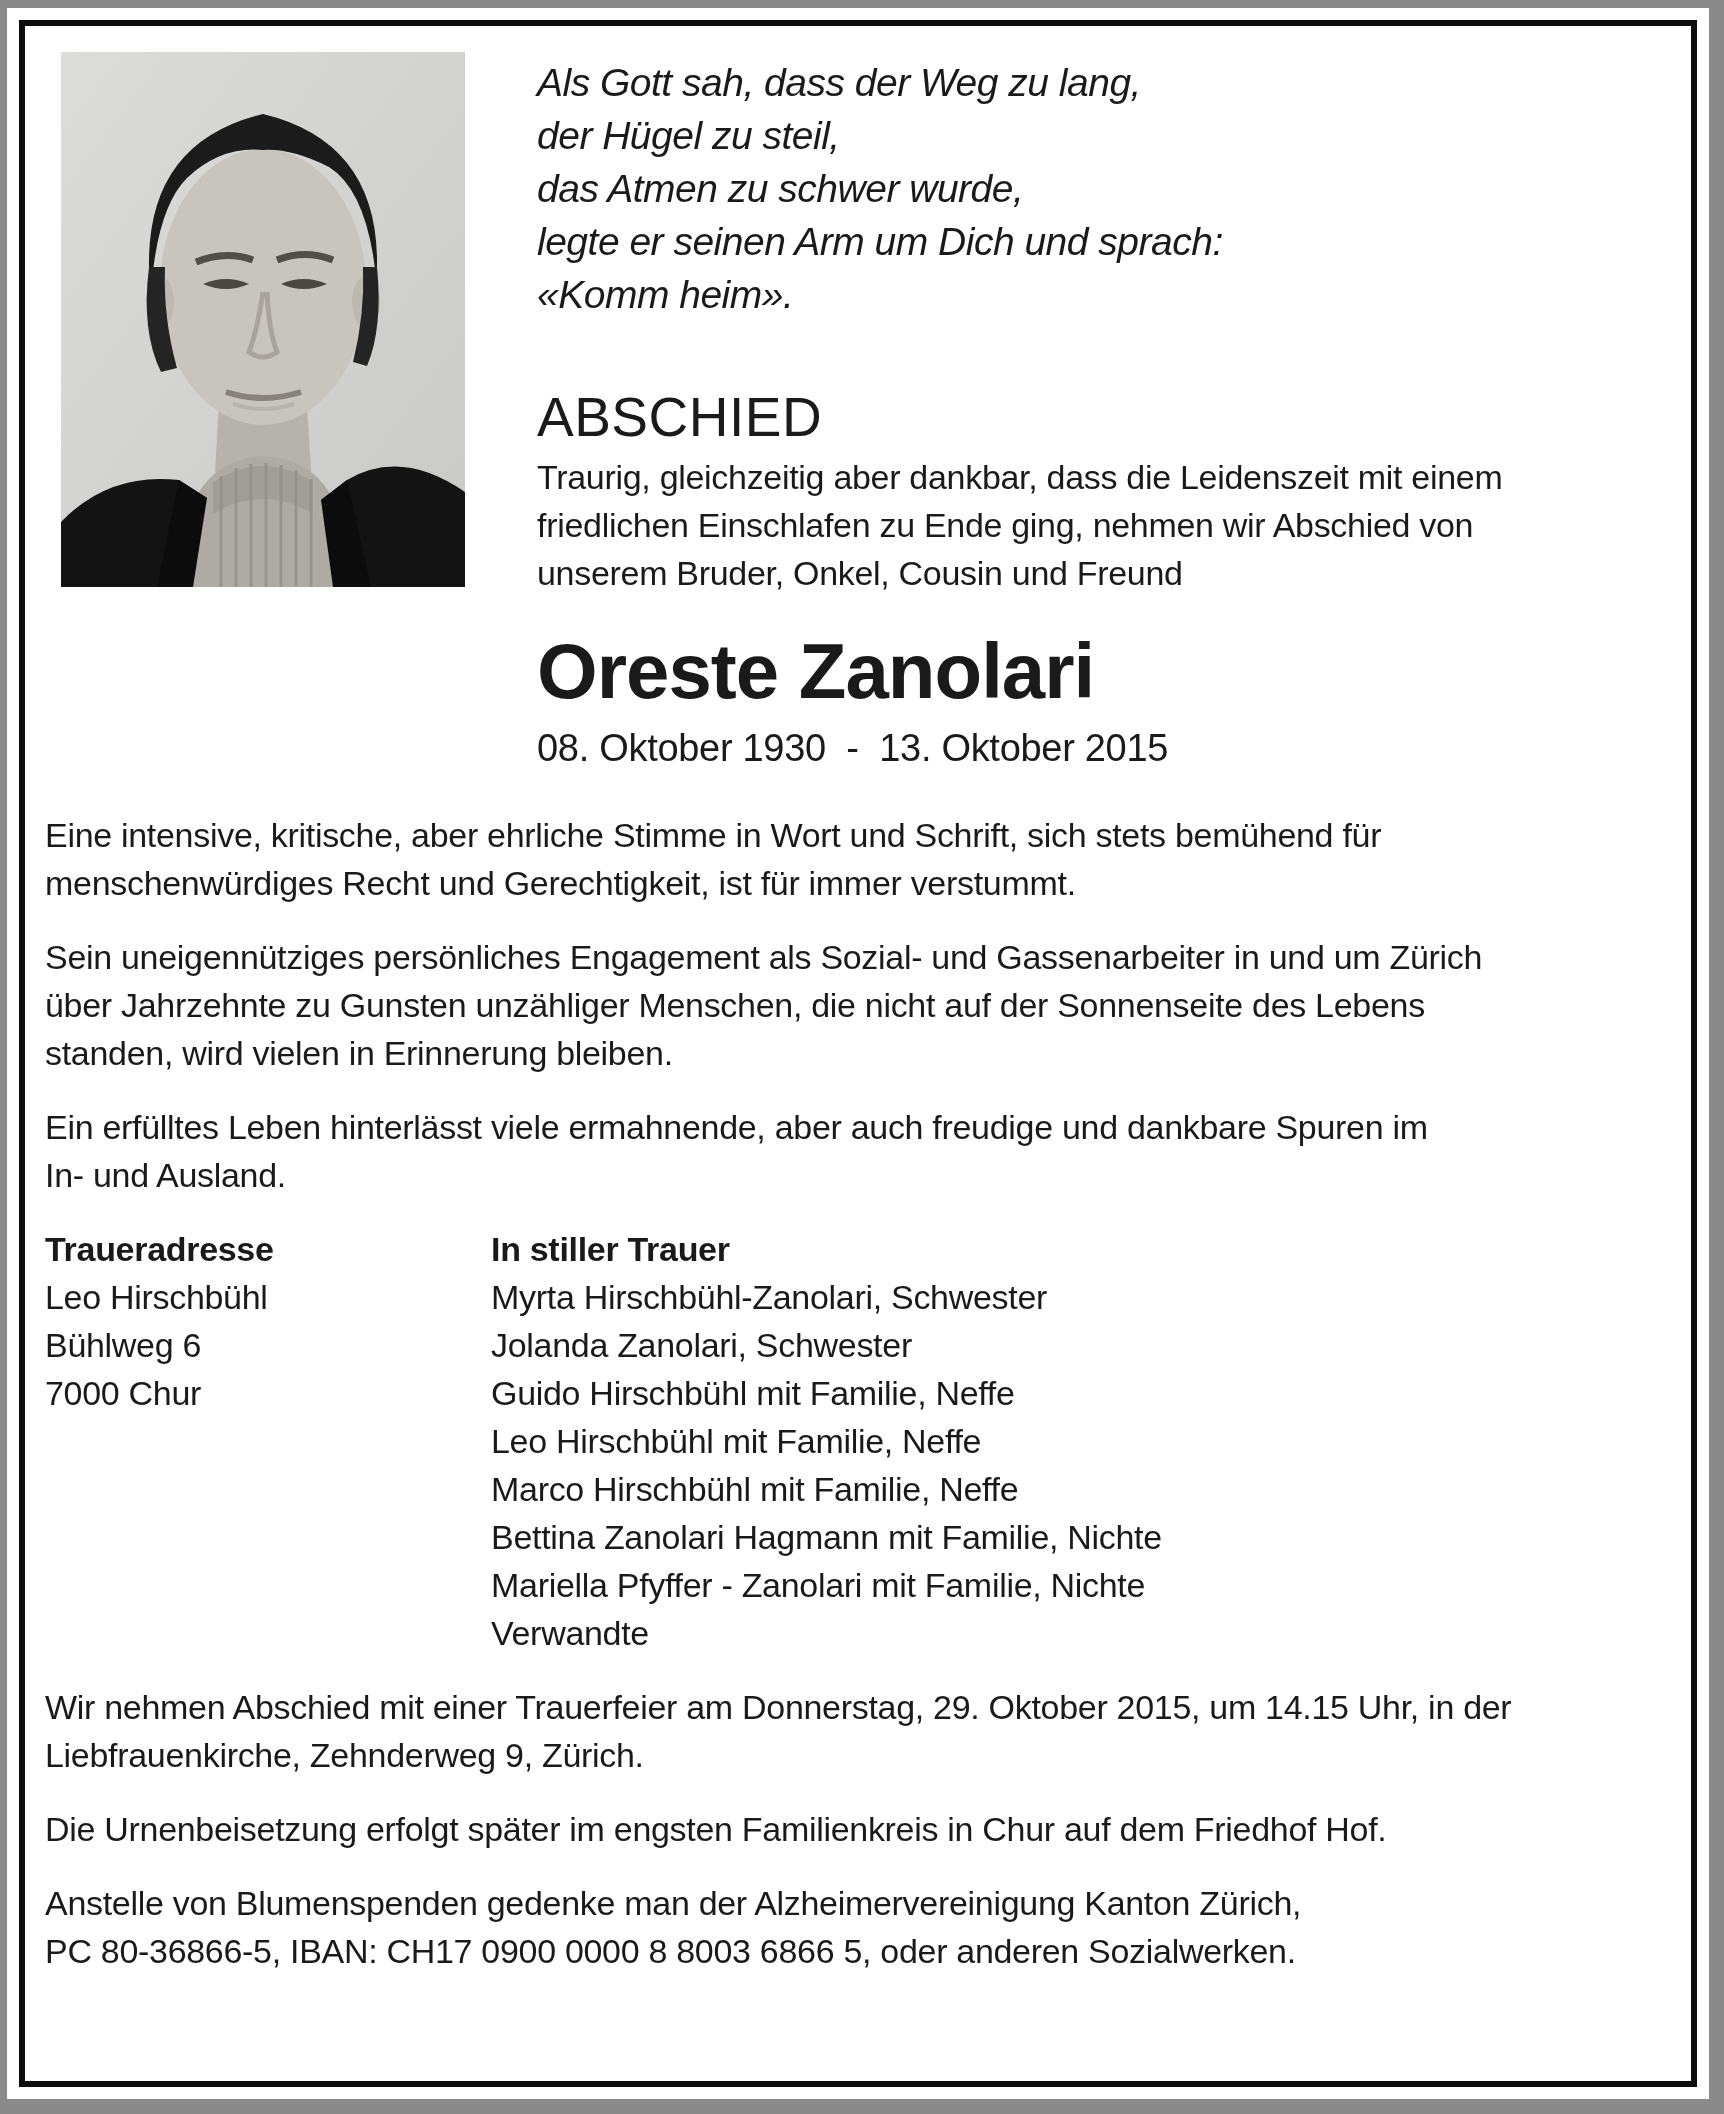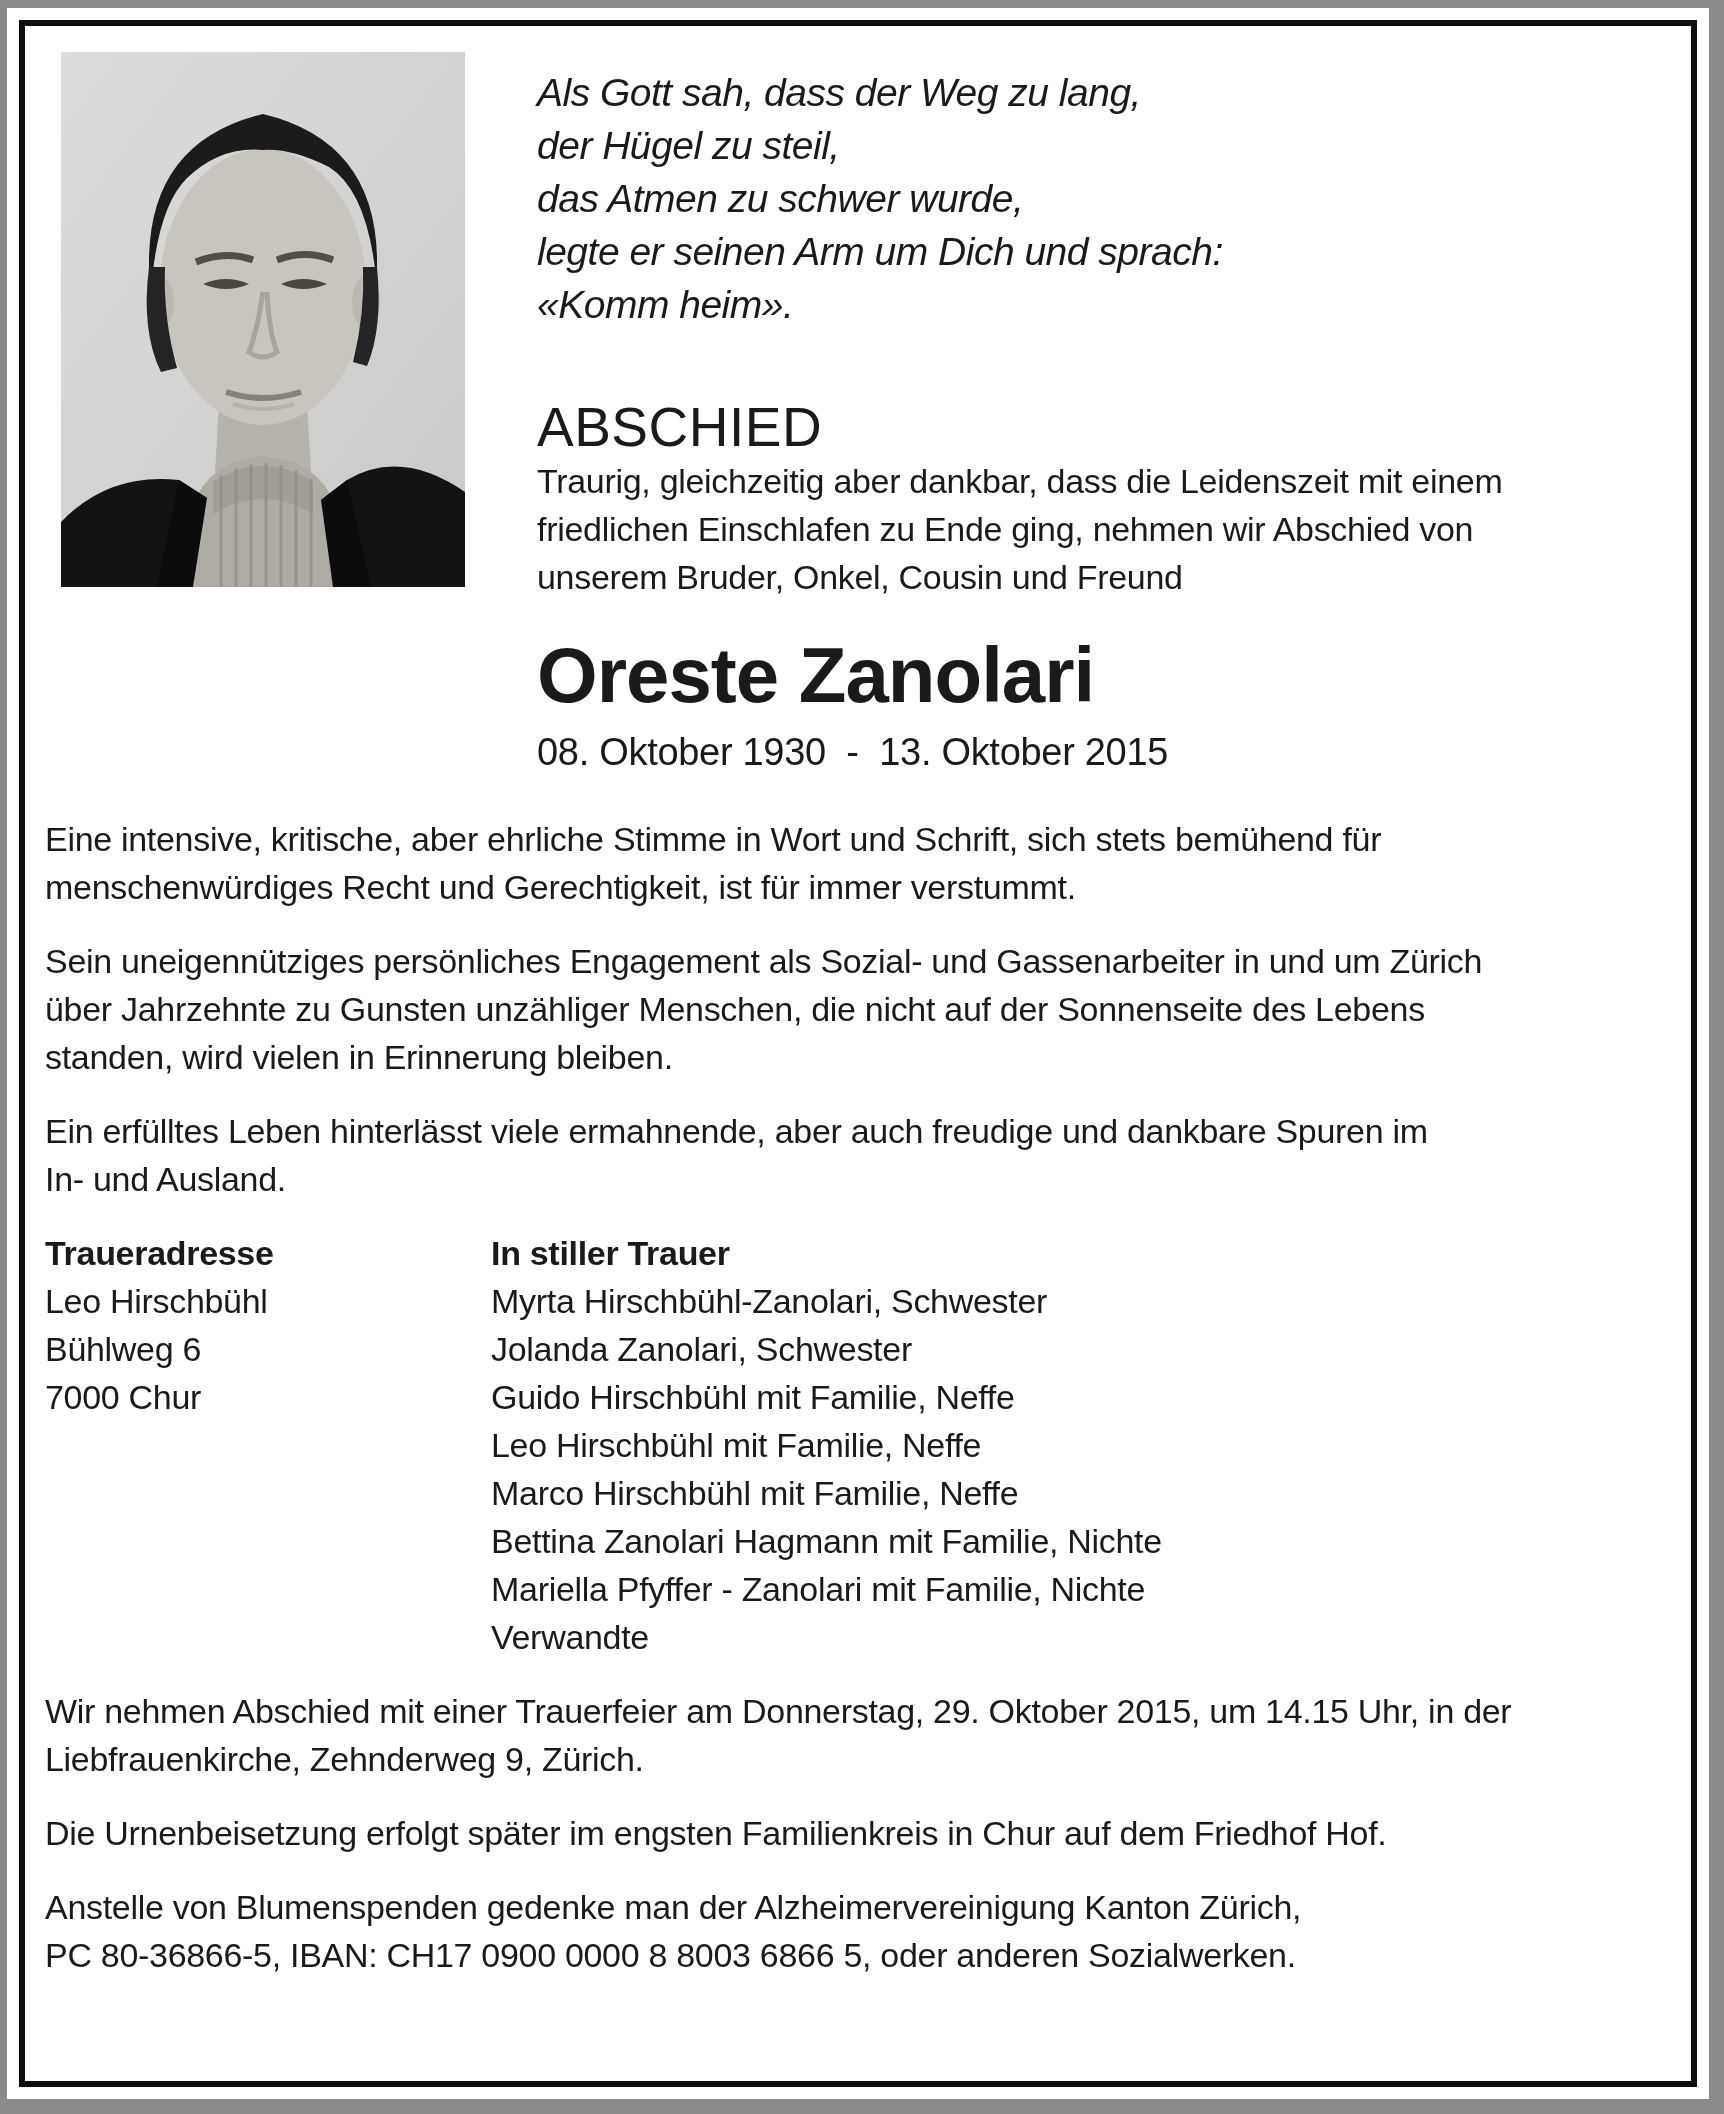--- a/index.html
+++ b/index.html
@@ -29,29 +29,29 @@
     margin-left: 16px; margin-top: 2px;
     flex: 0 0 auto;
     overflow: hidden;
   }
   .right-col { margin-left: 72px; margin-top: 0; flex: 1 1 auto; }
 
   .verse {
     font-style: italic;
     font-size: 39px; line-height: 53px;
     letter-spacing: -0.5px;
-    margin-top: 16px;
+    margin-top: 6px;
   }
   .notice-title {
     margin: 66px 0 0 0;
     font-size: 55px; line-height: 60px;
     font-weight: 400; letter-spacing: 0.5px;
   }
   .intro {
-    margin-top: 0;
+    margin-top: 6px;
     font-size: 34px; line-height: 48px;
     letter-spacing: -0.3px;
   }
   .deceased-name {
     margin: 30px 0 0 0;
     font-size: 78px; line-height: 88px;
     font-weight: 700; letter-spacing: -1px;
   }
   .life-dates {
     margin-top: 10px;

